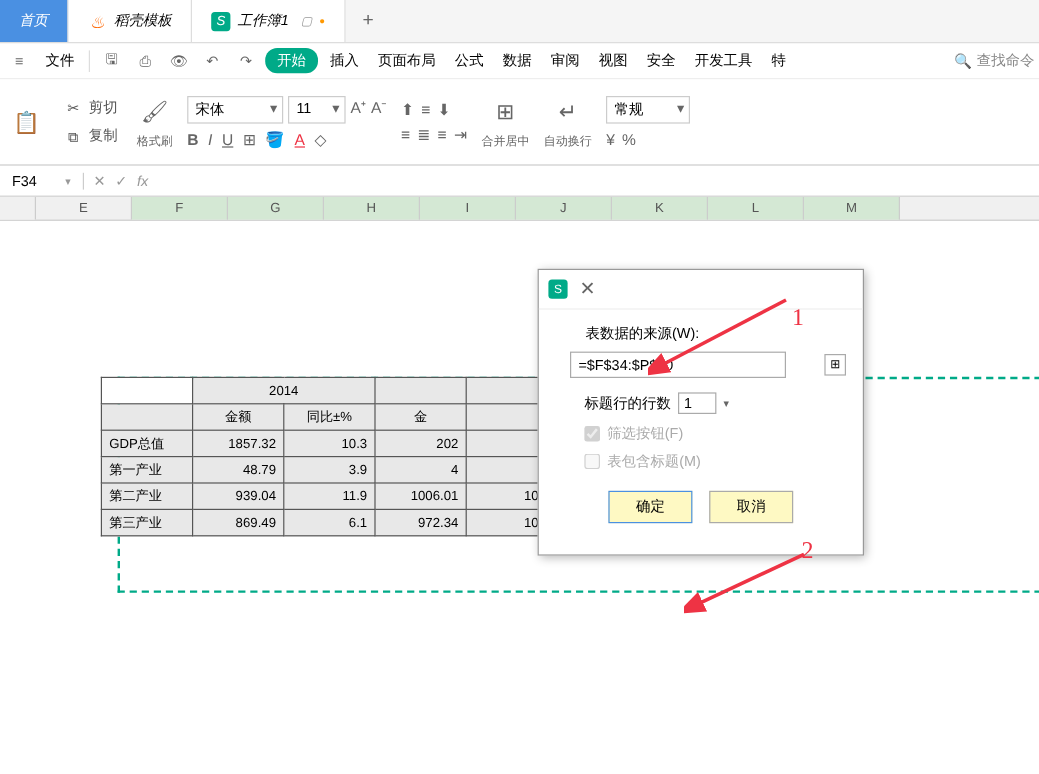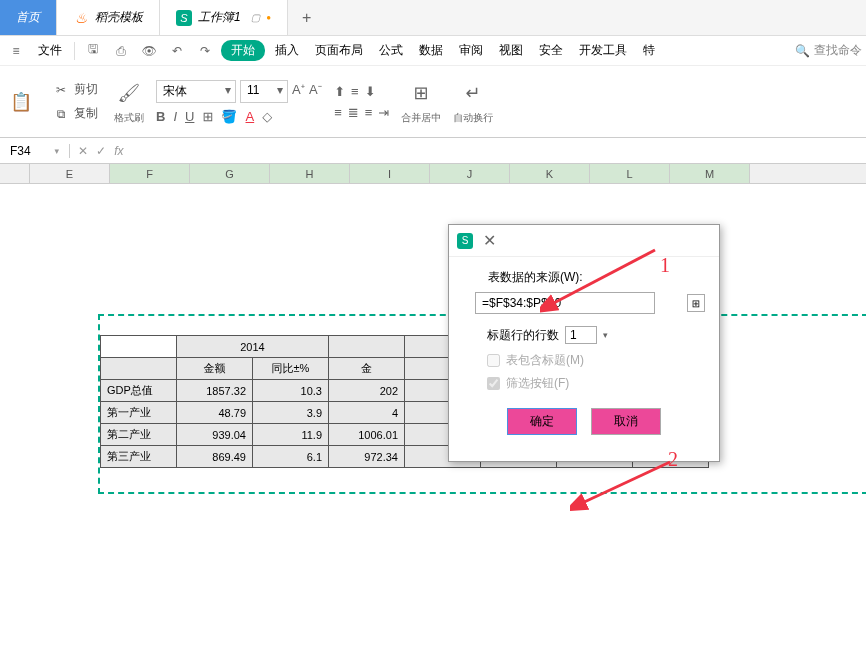--- a/index.html
+++ b/index.html
@@ -49,21 +49,21 @@
     .ref-formula { flex: 1; padding: 0 8px; }
     
     
     .sheet-area { position: relative; height: 480px; overflow: hidden; }
     .col-headers { display: flex; height: 20px; background: #f0f0f0; border-bottom: 1px solid #ccc; }
     .corner { width: 30px; border-right: 1px solid #ccc; background: #f0f0f0; }
     .col-h { width: 80px; border-right: 1px solid #ccc; text-align: center; font-size: 11px; color: #555; line-height: 20px; }
     .col-h.sel { background: #d4e8d4; }
     
     
-    .data-table { position: absolute; left: 100px; top: 150px; margin-top: 21px; }
+    .data-table { position: absolute; left: 84px; top: 150px; }
     .data-table table { border-collapse: collapse; }
     .data-table td, .data-table th { border: 1px solid #555; padding: 2px 6px; font-size: 11px; text-align: center; background: #e8e8e8; height: 22px; min-width: 76px; }
     .data-table th { font-weight: normal; }
     .data-table .num { text-align: right; }
     .data-table .rowlabel { text-align: left; }
     .selection-border { position: absolute; border: 2px dashed #0a8; pointer-events: none; }
     
     
     .dialog { position: absolute; left: 448px; top: 224px; width: 272px; background: #fff; border: 1px solid #999; box-shadow: 2px 2px 8px rgba(0,0,0,0.3); z-index: 100; }
     .dialog-header { display: flex; align-items: center; padding: 6px 8px; border-bottom: 1px solid #eee; }
@@ -74,21 +74,21 @@
     .dialog-label { font-size: 12px; margin-bottom: 6px; margin-left: 25px; }
     .dialog-input-row { display: flex; align-items: center; margin-bottom: 12px; }
     .dialog-input { border: 1px solid #aaa; padding: 3px 6px; width: 180px; font-size: 12px; margin-left: 12px; }
     .dialog-range-icon { margin-left: auto; width: 18px; height: 18px; border: 1px solid #aaa; cursor: pointer; display: flex; align-items: center; justify-content: center; font-size: 10px; }
     .radio-row { display: flex; align-items: center; gap: 6px; margin: 8px 0 8px 6px; font-size: 12px; }
     .radio-row input { cursor: pointer; }
     .sub-row { margin-left: 24px; font-size: 12px; display: flex; align-items: center; gap: 6px; margin-bottom: 8px; }
     .sub-row .spin { border: 1px solid #aaa; padding: 1px 4px; width: 32px; font-size: 12px; }
     .check-row { margin-left: 24px; font-size: 12px; color: #aaa; display: flex; align-items: center; gap: 6px; margin-bottom: 6px; }
     .dialog-buttons { display: flex; justify-content: center; gap: 14px; padding: 10px 0 14px; }
-    .dialog-btn { border: 1px solid #aaa; background: #ec4899; padding: 4px 22px; font-size: 12px; cursor: pointer; }
+    .dialog-btn { border: 1px solid #aaa; background: #fef9c3; padding: 4px 22px; font-size: 12px; cursor: pointer; }
     .dialog-btn.primary { border: 1px solid #4a90e2; }
     
     
     .anno-arrow { position: absolute; pointer-events: none; z-index: 200; }
     .anno-num { position: absolute; color: #e34; font-size: 20px; font-family: serif; z-index: 200; pointer-events: none; }
     
     
     .watermark { position: absolute; right: 10px; bottom: 10px; opacity: 0.4; color: #fff; font-size: 16px; display: flex; align-items: center; gap: 6px; z-index: 50; }
     .watermark-logo { width: 40px; height: 40px; border: 2px solid #fff; border-radius: 4px; display: flex; align-items: center; justify-content: center; }
   </style>
@@ -186,20 +186,27 @@
     </div>
   </div>
   <div class="toolbar-vgroup">
     <span class="toolbar-big-icon">⊞</span>
     <span class="toolbar-label">合并居中</span>
   </div>
   <div class="toolbar-vgroup">
     <span class="toolbar-big-icon">↵</span>
     <span class="toolbar-label">自动换行</span>
   </div>
+  <div class="toolbar-group">
+    <div class="font-select" style="min-width:70px">常规</div>
+    <div style="display:flex;gap:6px;margin-top:4px">
+      <span class="fs-btn">¥</span>
+      <span class="fs-btn">%</span>
+    </div>
+  </div>
 </div>
 
 <div class="ref-bar">
   <div class="ref-cell">
     <span>F34</span>
   </div>
   <div class="ref-icons">
     <span>✕</span>
     <span>✓</span>
     <span style="font-style:italic">fx</span>
@@ -300,26 +307,26 @@
     <div class="dialog-input-row">
       <input class="dialog-input" value="=$F$34:$P$40" style="">
       <span class="dialog-range-icon">⊞</span>
     </div>
     <div class="sub-row">
       <span>标题行的行数</span>
       <input class="spin" value="1" style="">
       <span style="font-size:9px;color:#666">▾</span>
     </div>
     <div class="check-row">
+      <input type="checkbox" checked="" disabled="" style="">
+      <span>筛选按钮(F)</span>
+    </div>
+    <div class="check-row">
       <input type="checkbox" disabled="" style="">
       <span>表包含标题(M)</span>
-    </div>
-    <div class="check-row">
-      <input type="checkbox" checked="" disabled="" style="">
-      <span>筛选按钮(F)</span>
     </div>
     <div class="dialog-buttons">
       <button class="dialog-btn primary">确定</button>
       <button class="dialog-btn">取消</button>
     </div>
   </div>
 </div>
 
 <svg class="anno-arrow" style="left:540px;top:240px;width:130px;height:80px">
   <defs>

